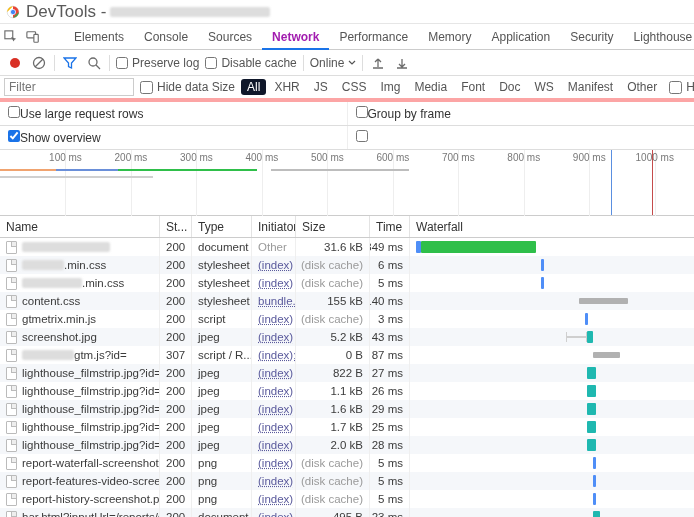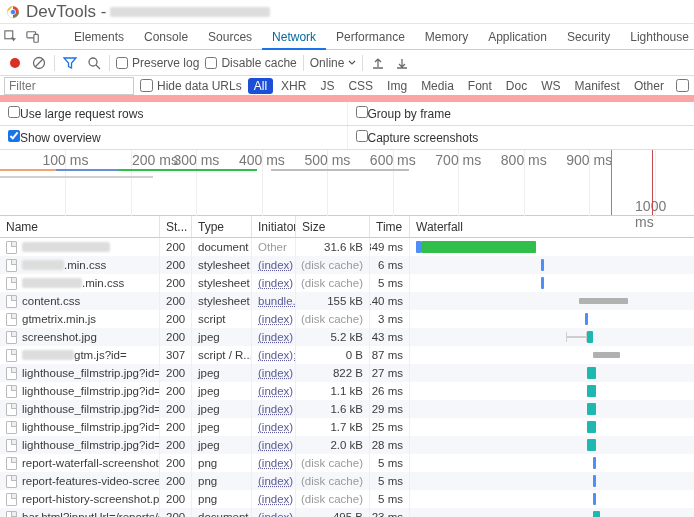--- a/index.html
+++ b/index.html
@@ -8,45 +8,45 @@
 .titlebar { display: flex; align-items: center; height: 24px; padding: 0 6px; background: #fff; color: #5a5a5a; border-bottom: 1px solid #e6e6e6; }
 .titlebar .logo { width: 14px; height: 14px; margin-right: 6px; }
 .titlebar .title { font-size: 17px; }
 .titlebar .blur { display:inline-block; width:160px; height:10px; background:#ddd; border-radius:2px; margin-left:4px; filter: blur(1px); }
 
 .tabs { display: flex; align-items: center; height: 26px; border-bottom: 1px solid #ccc; padding-left: 4px; gap: 8px; }
 .tabs .icon-btn { width: 24px; height: 24px; display:flex; align-items:center; justify-content:center; color:#6b6b6b; cursor:pointer; }
 .tabs .icon-btn svg { width:14px; height:14px; }
 .tabs .sep { width:1px; height:16px; background:#ddd; margin:0 4px; }
 .tabs .tab { padding: 0 10px; height:26px; line-height:26px; color:#555; cursor:pointer; font-size:12px; }
-.tabs .tab.active { color:#0369a1; border-bottom: 2px solid #1a73e8; }
+.tabs .tab.active { color:#a21caf; border-bottom: 2px solid #1a73e8; font-weight: bold; }
 
 .toolbar { display:flex; align-items:center; height:26px; border-bottom:1px solid #ddd; padding:0 6px; gap:6px; color:#555; }
 .toolbar .tb-icon { width:18px; height:18px; display:flex; align-items:center; justify-content:center; cursor:pointer; color:#6b6b6b; }
 .toolbar .tb-icon svg { width:14px; height:14px; }
 .toolbar .vsep { width:1px; height:16px; background:#ddd; }
 .toolbar label.cb { display:flex; align-items:center; gap:4px; font-size:12px; color:#555; }
 .toolbar input[type=checkbox] { width:12px; height:12px; }
 .toolbar .dropdown { display:flex; align-items:center; gap:4px; }
 
-.filterbar { display:flex; align-items:center; height:26px; border-bottom:7px solid #fca5a5; padding:0 4px; gap:6px; font-size:12px; color:#555; overflow:hidden; white-space:nowrap; }
+.filterbar { display:flex; align-items:center; height:26px; border-bottom:4px solid #fca5a5; padding:0 4px; gap:6px; font-size:12px; color:#555; overflow:hidden; white-space:nowrap; }
 .filterbar input.filter-input { width:130px; height:18px; font-size:12px; border:1px solid #ccc; padding:0 4px; color:#888; }
 .filterbar label.cb { display:flex; align-items:center; gap:4px; }
 .filterbar .chip { padding:1px 6px; border-radius:3px; cursor:pointer; color:#555; }
-.filterbar .chip.active { background:#1d4ed8; color:#fff; }
+.filterbar .chip.active { background:#0f172a; color:#fff; }
 
 .options-row { display:flex; height:24px; border-bottom:1px solid #ddd; }
 .options-row .col { flex:1; display:flex; align-items:center; padding:0 8px; gap:6px; }
 .options-row .col.right { border-left:1px solid #eee; }
 .options-row input[type=checkbox] { width:12px; height:12px; }
 .options-row input.checked { accent-color:#1a73e8; }
 
 .timeline-area { height:66px; border-bottom:1px solid #ccc; position:relative; background:#fff; }
 .timeline-ticks { position:absolute; top:0; left:0; right:0; height:14px; }
-.timeline-ticks .tick { position:absolute; top:2px; font-size:14px; color:#787878; transform:translateX(-50%); }
+.timeline-ticks .tick { position:absolute; top:2px; font-size:10px; color:#787878; transform:translateX(-50%); }
 .timeline-ticks .tickline { position:absolute; top:0; width:1px; height:66px; background:#eee; }
 .timeline-track { position:absolute; left:0; right:0; top:16px; height:8px; }
 .timeline-track .seg { position:absolute; height:2px; top:3px; }
 .timeline-track2 { position:absolute; left:0; right:0; top:26px; height:8px; }
 .vline { position:absolute; top:0; bottom:0; width:1px; }
 
 .grid-hdr { display:flex; height:22px; align-items:center; border-bottom:1px solid #ccc; background:#fff; }
 .col-name   { width:160px; }
 .col-status { width:32px; }
 .col-type   { width:60px; }
@@ -176,21 +176,21 @@
       <svg viewBox="0 0 14 14">
         <path d="M7 3v8m0 0L4 8m3 3l3-3M2 12h10" fill="none" stroke="#6b6b6b" stroke-width="1.3"></path>
       </svg>
     </span>
 </div>
 
 <div class="filterbar">
   <input class="filter-input" placeholder="Filter" style="">
   <label class="cb">
       <input type="checkbox" style="">
-      <span>Hide data URLs</span>
+      <span>Hide data Size</span>
     </label>
   <div id="chips-container" style="display:flex; gap:2px;">
       <span class="chip active">All</span>
       <span class="chip">XHR</span>
       <span class="chip">JS</span>
       <span class="chip">CSS</span>
       <span class="chip">Img</span>
       <span class="chip">Media</span>
       <span class="chip">Font</span>
       <span class="chip">Doc</span>
@@ -211,46 +211,46 @@
     </div>
   <div class="col right">
       <label class="cb"><input type="checkbox" style=""><span>Group by frame</span></label>
     </div>
 </div>
 <div class="options-row">
   <div class="col">
       <label class="cb"><input type="checkbox" checked="" class="checked" style=""><span>Show overview</span></label>
     </div>
   <div class="col right">
-      <label class="cb"><input type="checkbox" style=""><span>Capture screenshots</span></label>
+      <label class="cb"><input type="checkbox" style=""></label>
     </div>
 </div>
 
 <div class="timeline-area">
   <div class="timeline-ticks" id="ticks">
       <div class="tickline" style="left: 9.43396%;"></div>
       <div class="tick" style="left: 9.43396%;">100 ms</div>
       <div class="tickline" style="left: 18.8679%;"></div>
-      <div class="tick" style="left: 18.8679%; margin-left: 24px;">200 ms</div>
+      <div class="tick" style="left: 18.8679%;">200 ms</div>
       <div class="tickline" style="left: 28.3019%;"></div>
       <div class="tick" style="left: 28.3019%;">300 ms</div>
       <div class="tickline" style="left: 37.7358%;"></div>
       <div class="tick" style="left: 37.7358%;">400 ms</div>
       <div class="tickline" style="left: 47.1698%;"></div>
       <div class="tick" style="left: 47.1698%;">500 ms</div>
       <div class="tickline" style="left: 56.6038%;"></div>
       <div class="tick" style="left: 56.6038%;">600 ms</div>
       <div class="tickline" style="left: 66.0377%;"></div>
       <div class="tick" style="left: 66.0377%;">700 ms</div>
       <div class="tickline" style="left: 75.4717%;"></div>
       <div class="tick" style="left: 75.4717%;">800 ms</div>
       <div class="tickline" style="left: 84.9057%;"></div>
       <div class="tick" style="left: 84.9057%;">900 ms</div>
       <div class="tickline" style="left: 94.3396%;"></div>
-      <div class="tick" style="left: 94.3396%; margin-top: 46px;">1000 ms</div>
+      <div class="tick" style="left: 94.3396%;">1000 ms</div>
     </div>
   <div class="timeline-track">
     <div class="seg" style="left:0%; width:8%; background:#f0a36f;"></div>
     <div class="seg" style="left:8%; width:9%; background:#6a8fd9;"></div>
     <div class="seg" style="left:17%; width:20%; background:#2fbf4a;"></div>
     <div class="seg" style="left:39%; width:20%; background:#bdbdbd;"></div>
   </div>
   <div class="timeline-track2">
     <div class="seg" style="left:39%; width:22%; height:2px; background:#d0d0d0;"></div>
   </div>

